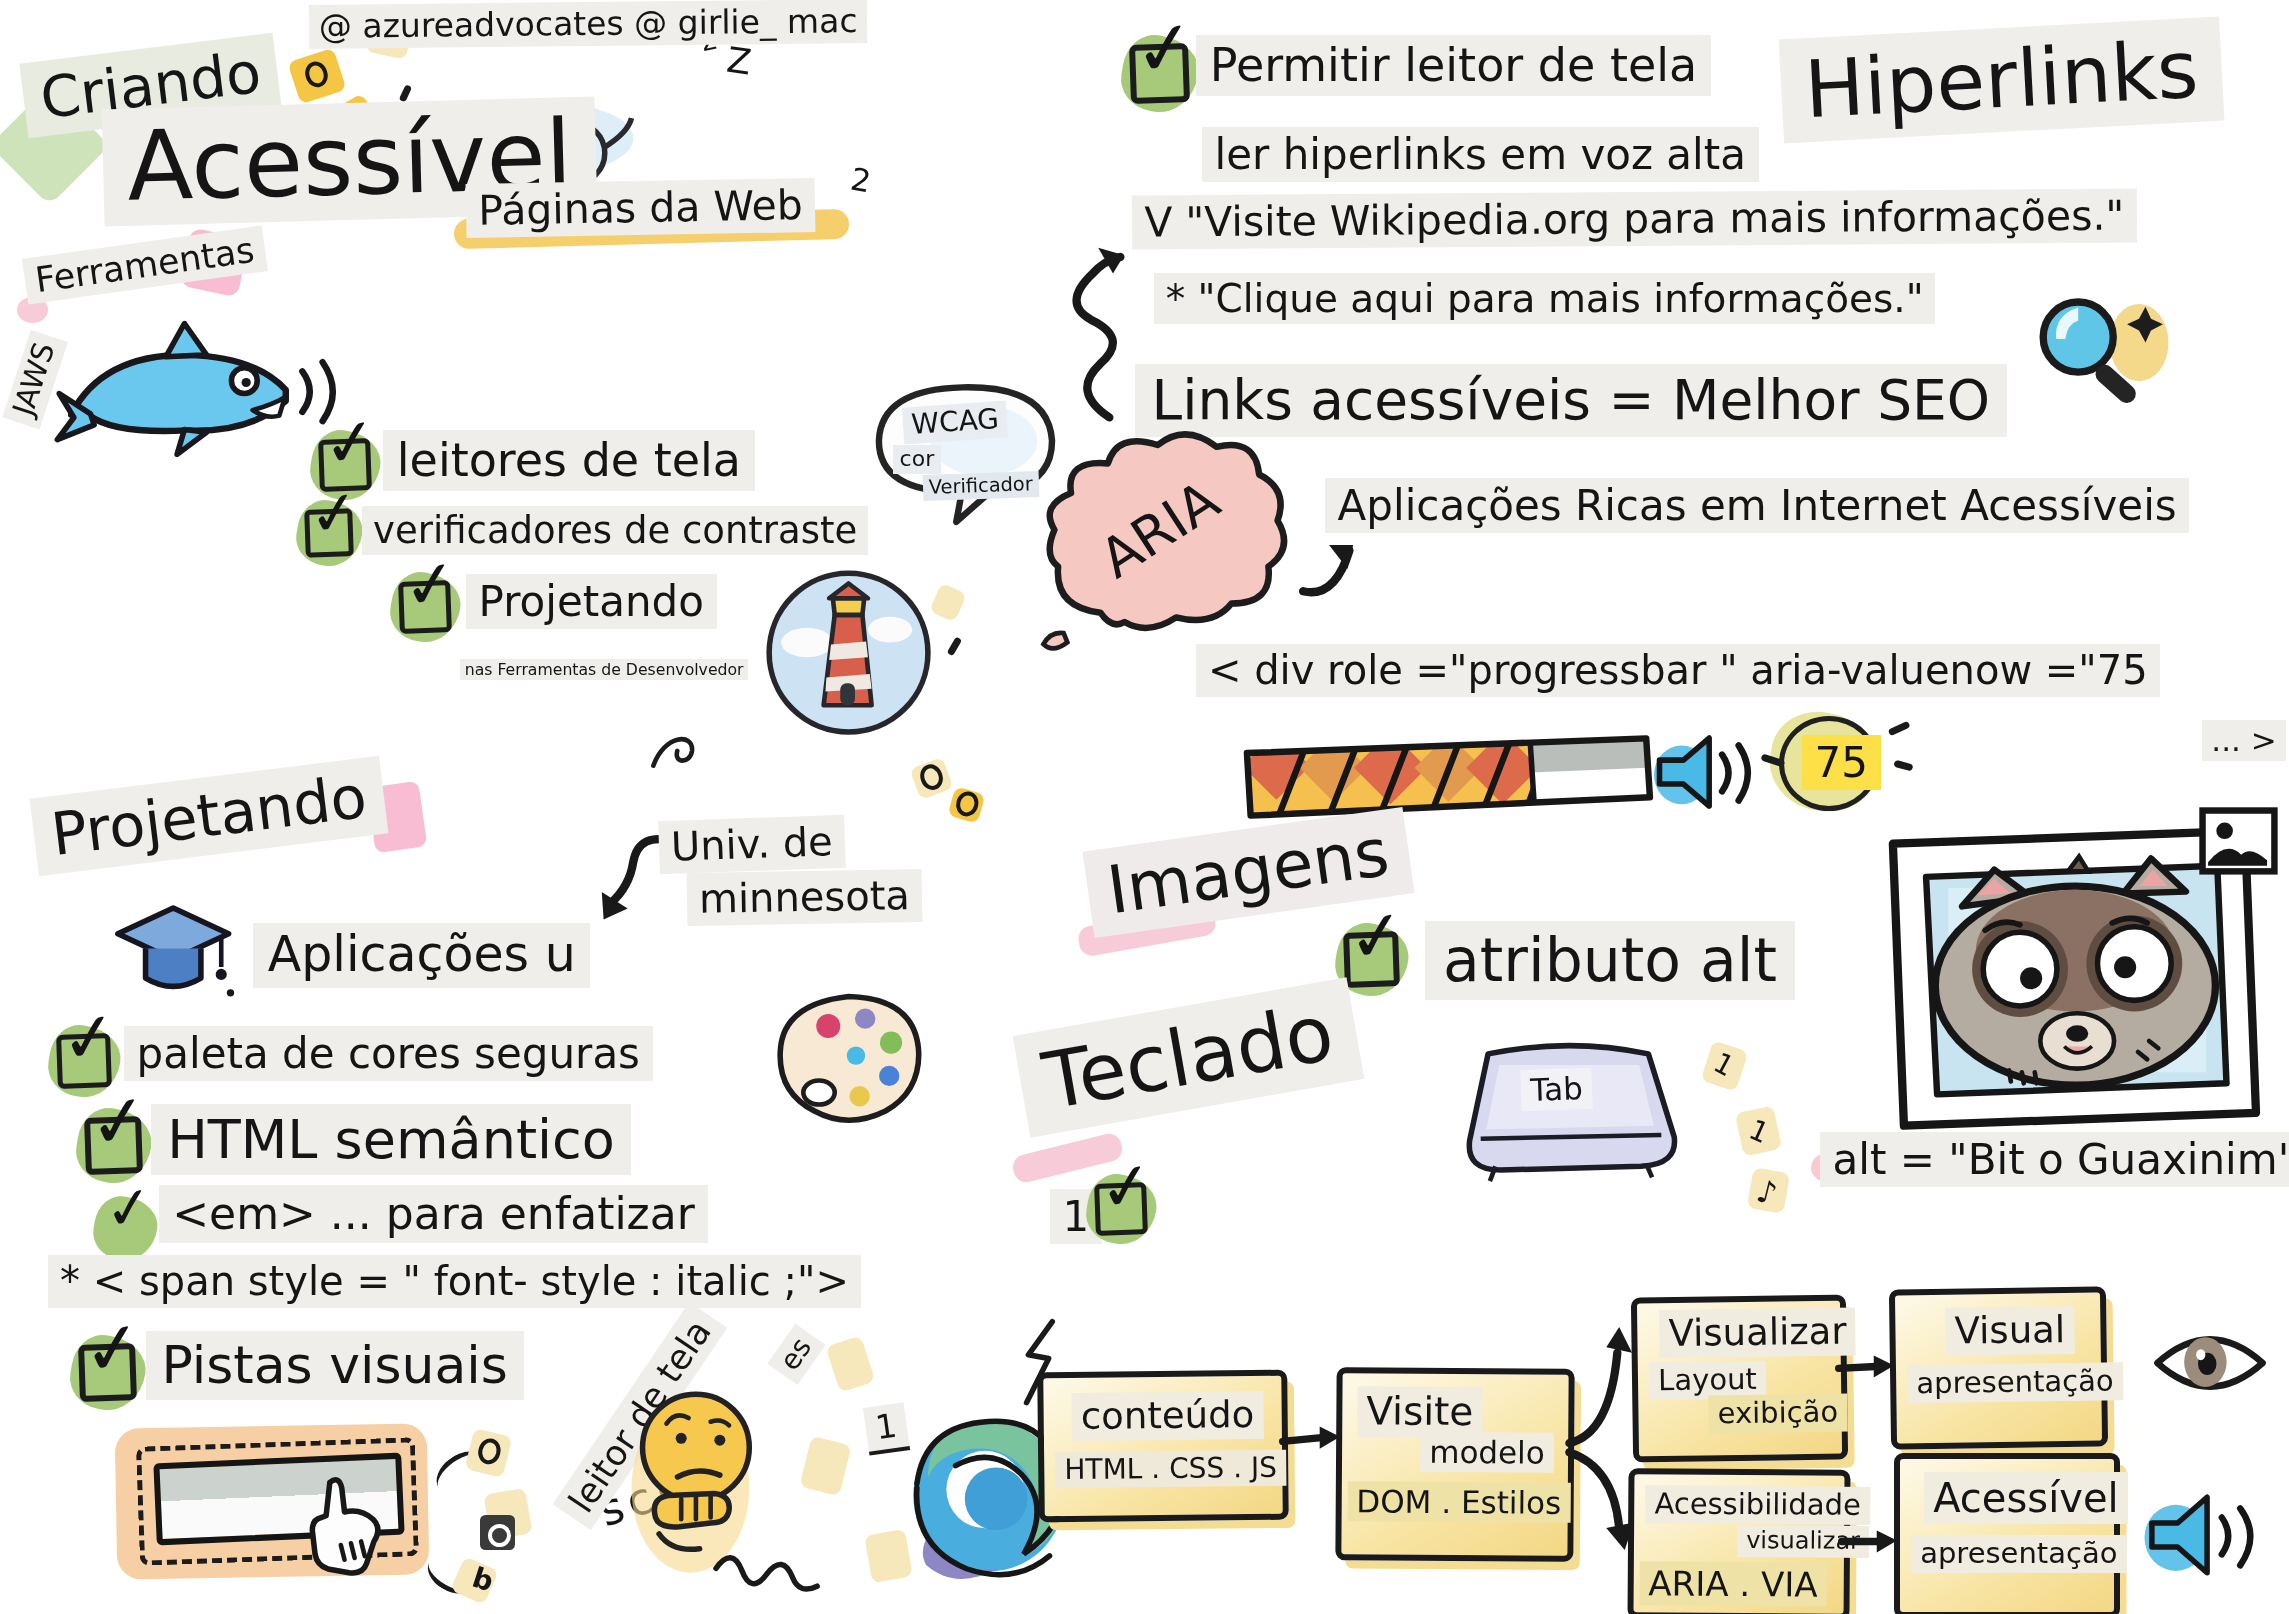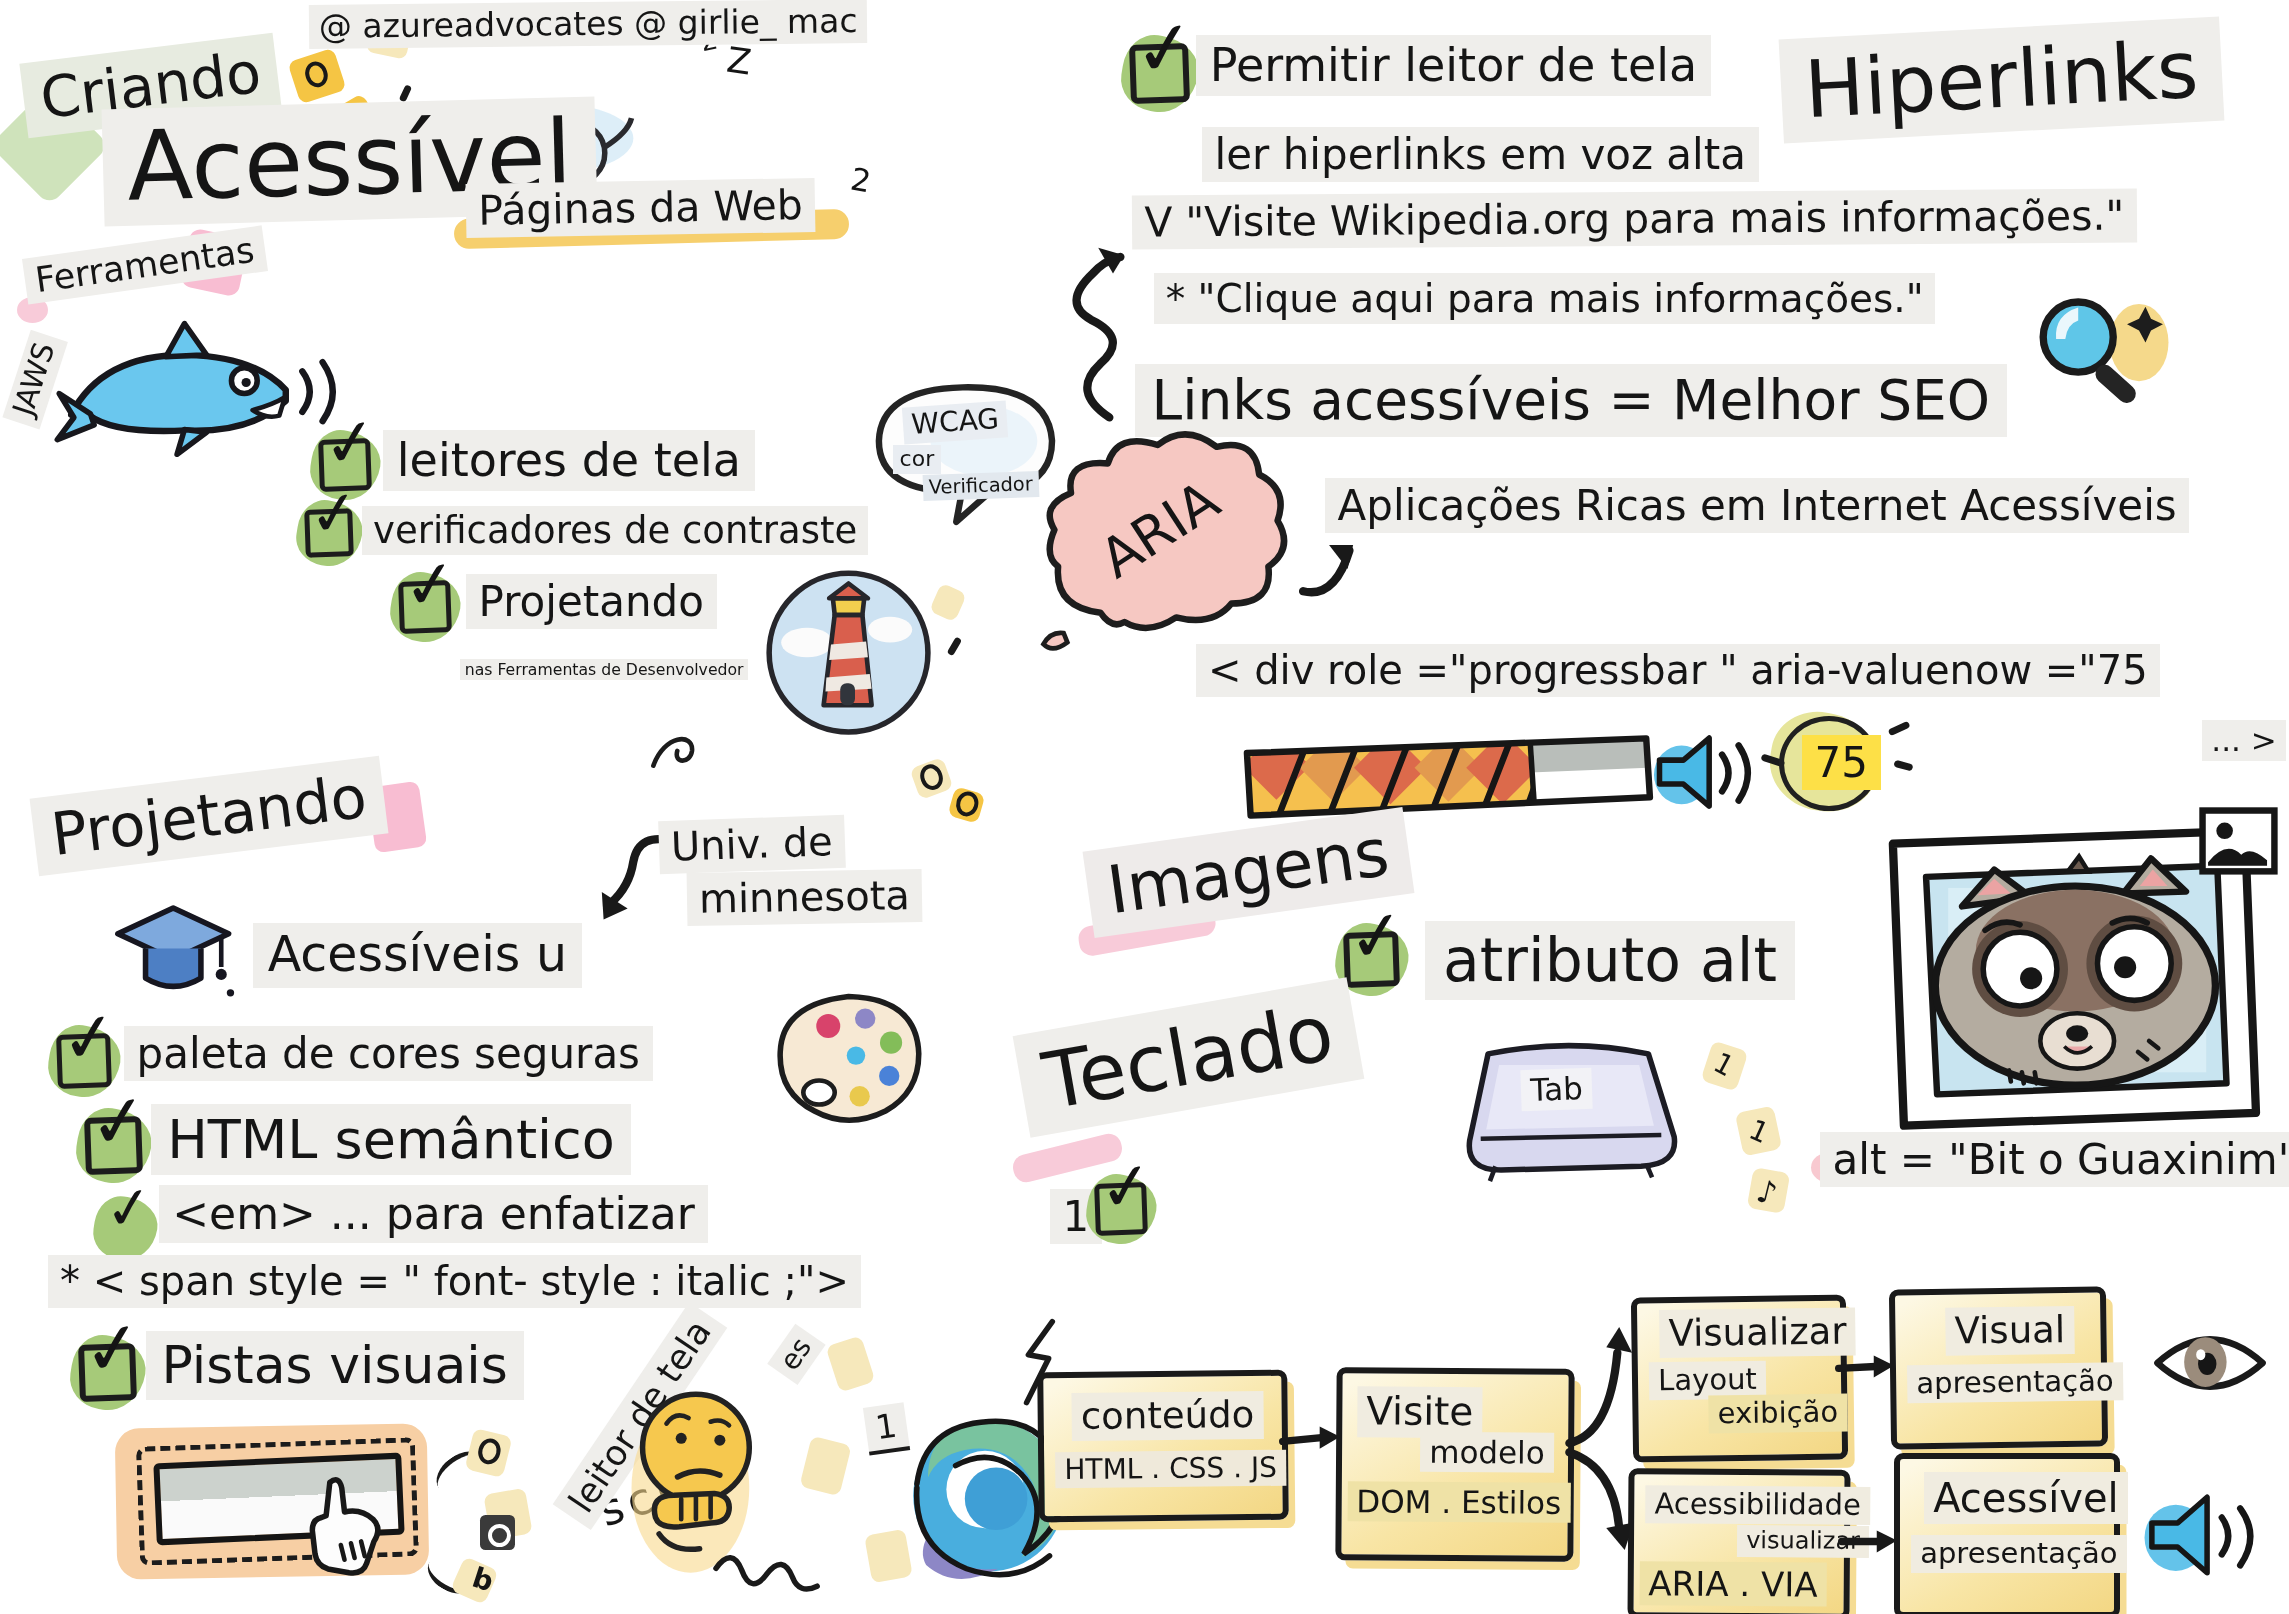--- a/index.html
+++ b/index.html
@@ -213,21 +213,21 @@
   <span class="s" style="left:659px;top:818px;font-size:40px;transform:rotate(-2deg)">Univ. de</span>
   <span class="s" style="left:687px;top:871px;font-size:40px;transform:rotate(-1deg)">minnesota</span>
 
   <svg style="left:116px;top:904px" width="120" height="102" viewBox="0 0 130 110">
     <polygon points="62,4 122,32 62,60 2,32" fill="#7ea9dd" stroke="#161620" stroke-width="6" stroke-linejoin="round"></polygon>
     <path d="M32,48 L32,80 Q62,98 92,80 L92,48" fill="#4d7fc4" stroke="#161620" stroke-width="6" stroke-linejoin="round"></path>
     <line x1="114" y1="36" x2="114" y2="68" stroke="#161620" stroke-width="5"></line>
     <circle cx="114" cy="76" r="6" fill="#161620"></circle>
     <circle cx="124" cy="96" r="4" fill="#161620"></circle>
   </svg>
-  <span class="s" style="left:253px;top:923px;font-size:49px">Acessíveis u</span>
+  <span class="s" style="left:253px;top:923px;font-size:49px">Aplicações u</span>
 
   <span class="chk" style="left:57px;top:1034px;width:54px;height:54px;font-size:54px">
       <i class="cb"></i>
       <i class="cf"></i>
       <i class="ct">✓</i>
     </span>
   <span class="s" style="left:124px;top:1026px;font-size:42px">paleta de cores seguras</span>
 
   <svg style="left:771px;top:989px" width="157" height="148" viewBox="0 0 170 160">
     <path d="M84,8 Q158,10 160,70 Q160,112 124,132 Q84,152 47,132 Q8,112 10,68 Q12,16 84,8 Z" fill="#f7e9d4" stroke="#1d1d1d" stroke-width="6"></path>

